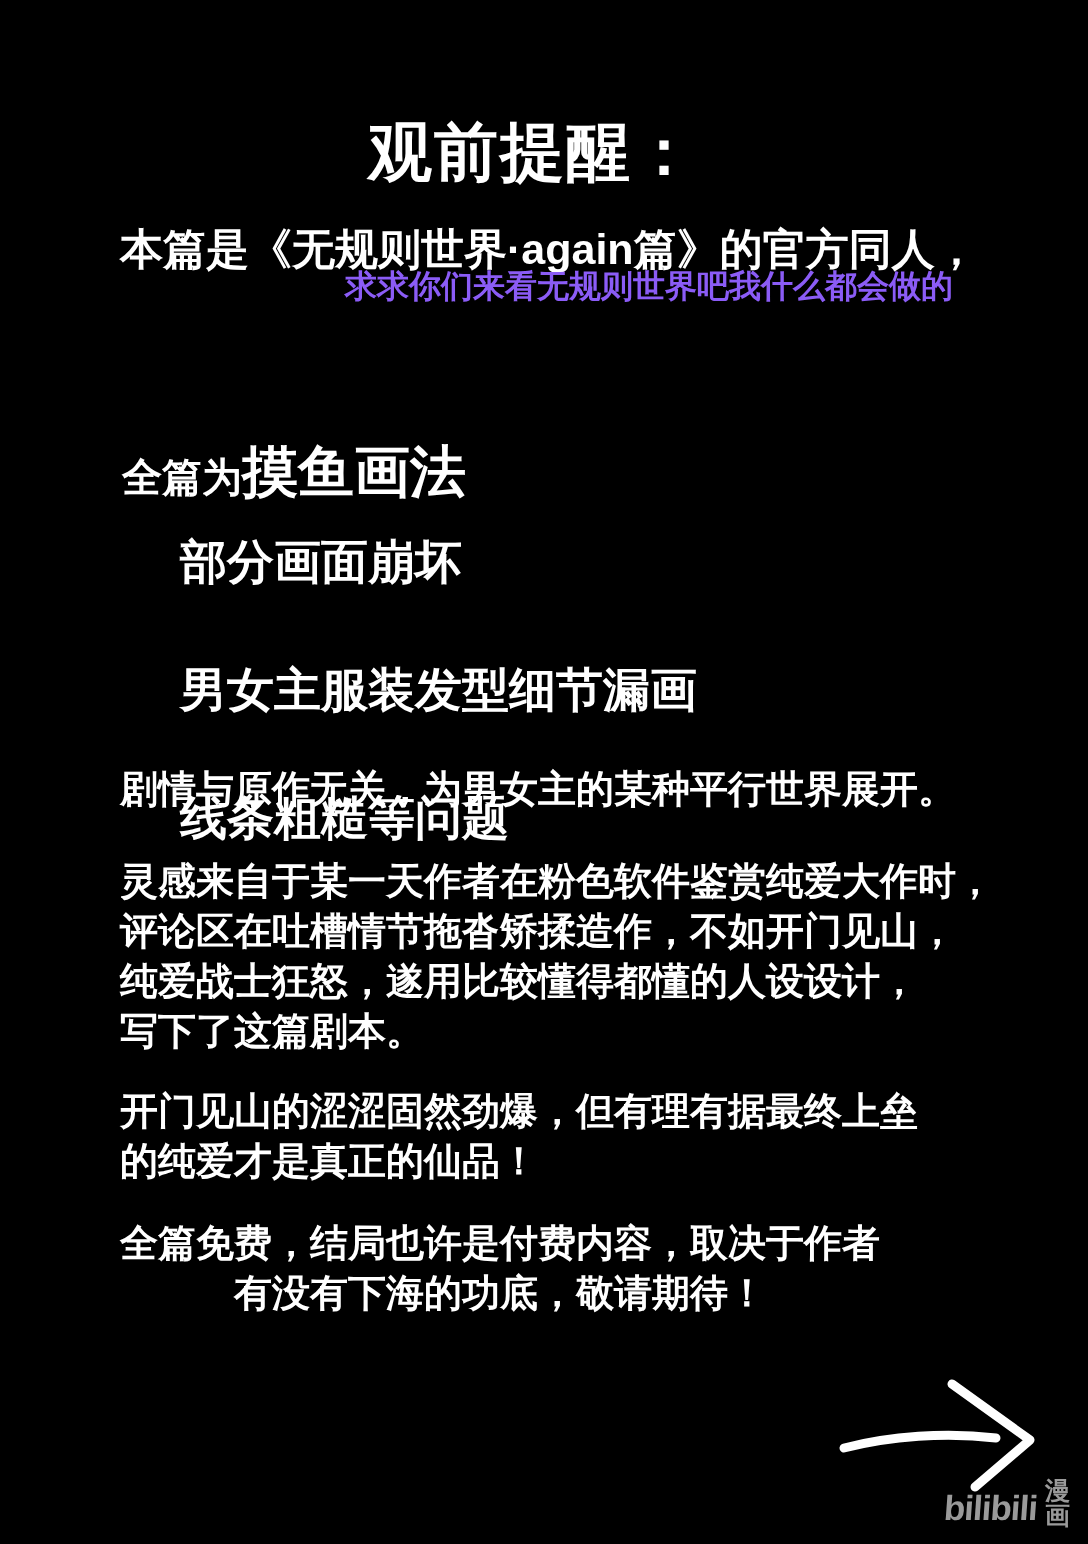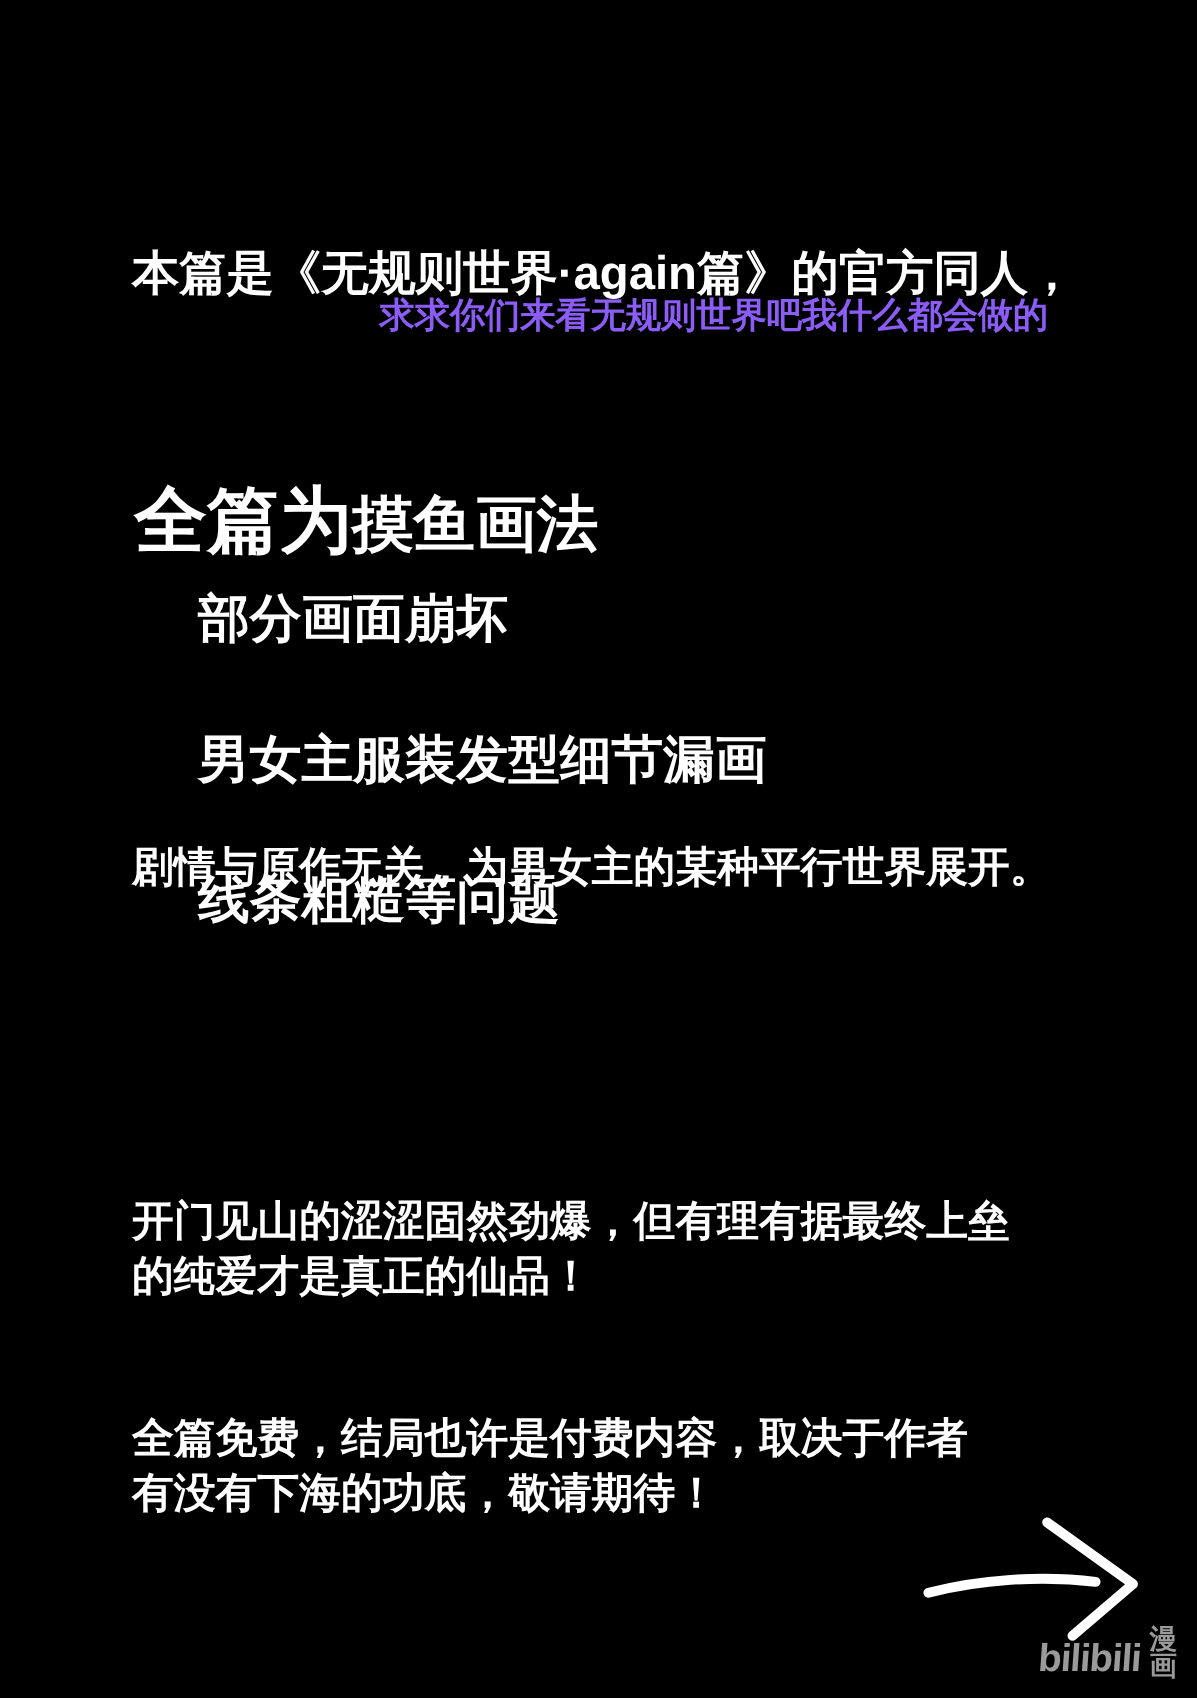--- a/index.html
+++ b/index.html
@@ -10,60 +10,65 @@
     overflow:hidden;
     font-family:"Liberation Sans","DejaVu Sans",sans-serif;
     font-weight:bold;
     color:#ffffff;
   }
   .abs{position:absolute;white-space:pre-line;}
   .title{left:368px;top:74px;font-size:64px;line-height:1.1;letter-spacing:2px;}
   .intro-line{left:120px;top:180px;font-size:43px;line-height:52px;}
   .intro-subline{left:345px;top:233px;font-size:32px;color:#8b5cf6;}
   .style-line{left:122px;top:322px;line-height:100px;}
-  .style-prefix{font-size:66px;}
+  .style-prefix{font-size:40px;}
   .style-big{font-size:56px;}
   .may-appear{left:122px;top:420px;font-size:46px;line-height:56px;}
   .issues{left:180px;top:466px;font-size:47px;line-height:64px;}
   .para{left:120px;font-size:38px;line-height:50px;}
   .p1{top:726px;}
   .p2{top:818px;}
   .p3{top:1048px;}
-  .p4{top:1245px;}
+  .p4{top:1180px;text-align:center;}
   .closing{left:470px;top:1308px;font-size:72px;line-height:1.15;}
   .arrow{left:828px;top:1366px;}
   .logo{
     position:absolute;right:18px;bottom:16px;
     display:flex;align-items:flex-end;gap:8px;
     color:#9a9a9a;
   }
   .logo-word{font-size:35px;letter-spacing:-1px;transform:skewX(-4deg);}
   .logo-cn{display:flex;flex-direction:column;line-height:1.0;font-size:25px;}
 </style>
 </head>
 <body>
 
 <div class="page">
 
+  <h1 class="abs title">观前提醒：</h1>
 
   <p class="abs intro-line">本篇是《无规则世界·again篇》的官方同人，</p>
   <p class="abs intro-subline">求求你们来看无规则世界吧我什么都会做的</p>
 
   <div class="abs style-line">
     <span class="style-prefix">全篇为</span><span class="style-big">摸鱼画法</span>
   </div>
 
 
   <div class="abs issues">
     <div>部分画面崩坏</div>
     <div>男女主服装发型细节漏画</div>
     <div>线条粗糙等问题</div>
   </div>
 
   <p class="abs para p1">剧情与原作无关，为男女主的某种平行世界展开。</p>
+  <p class="abs para p2">灵感来自于某一天作者在粉色软件鉴赏纯爱大作时，
+评论区在吐槽情节拖沓矫揉造作，不如开门见山，
+纯爱战士狂怒，遂用比较懂得都懂的人设设计，
+写下了这篇剧本。</p>
   <p class="abs para p3">开门见山的涩涩固然劲爆，但有理有据最终上垒
 的纯爱才是真正的仙品！</p>
   <p class="abs para p4">全篇免费，结局也许是付费内容，取决于作者
 有没有下海的功底，敬请期待！</p>
 
 
   <svg class="abs arrow" width="220" height="165" viewBox="0 0 220 165">
     <path d="M 16 82 C 62 70, 118 66, 168 72" fill="none" stroke="#ffffff" stroke-width="9" stroke-linecap="round"></path>
     <path d="M 124 18 L 202 74 L 147 121" fill="none" stroke="#ffffff" stroke-width="9" stroke-linecap="round" stroke-linejoin="round"></path>
   </svg>

